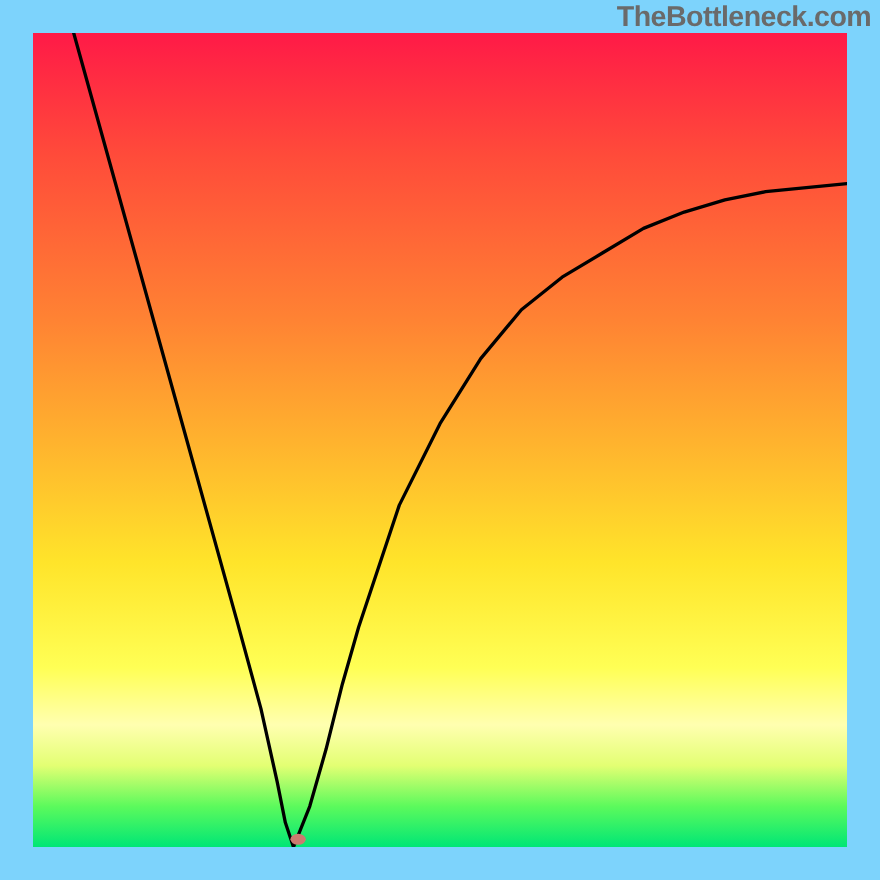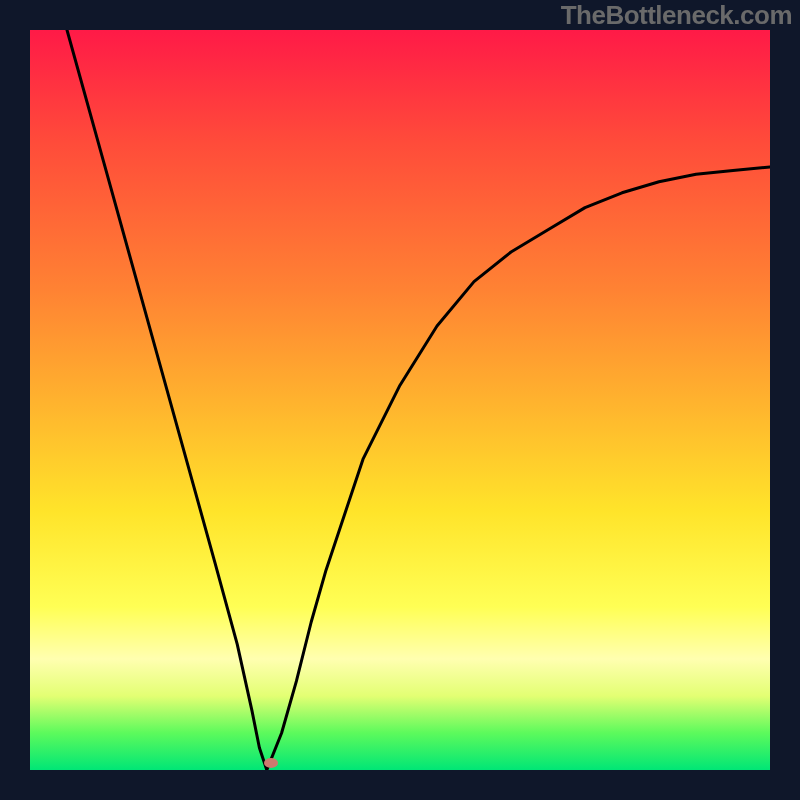--- a/index.html
+++ b/index.html
@@ -7,21 +7,21 @@
     padding: 0;
     width: 800px;
     height: 800px;
     background: #ffffff;
     overflow: hidden;
   }
   .frame {
     position: relative;
     width: 800px;
     height: 800px;
-    background: #0f172a;
+    background: #7dd3fc;
   }
   .watermark {
     position: absolute;
     top: 0;
     right: 8px;
     font-family: Arial, Helvetica, sans-serif;
     font-size: 26px;
     font-weight: 600;
     color: #6a6a6a;
     letter-spacing: -0.5px;

